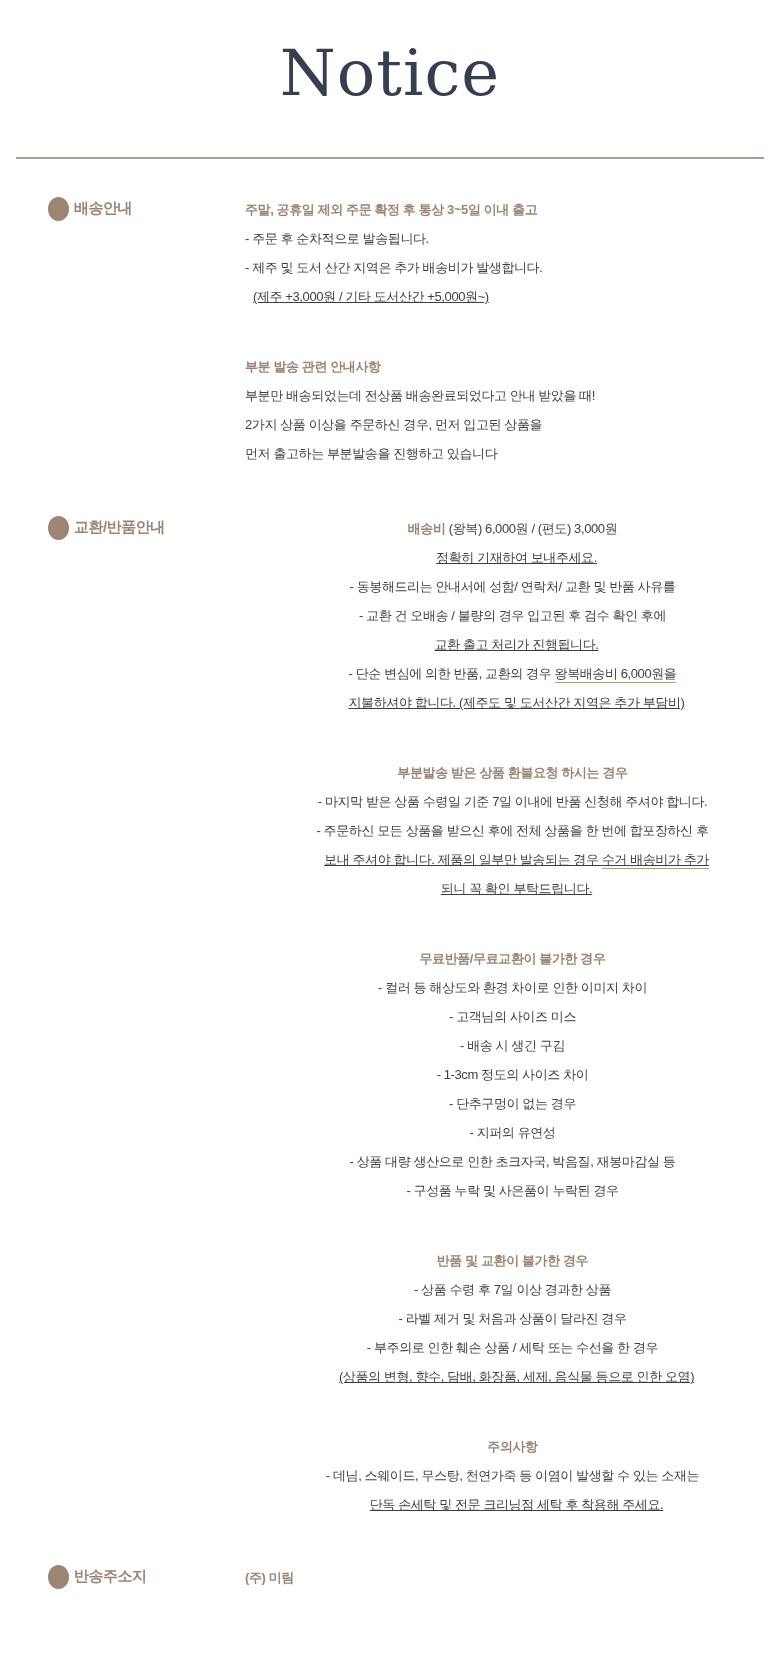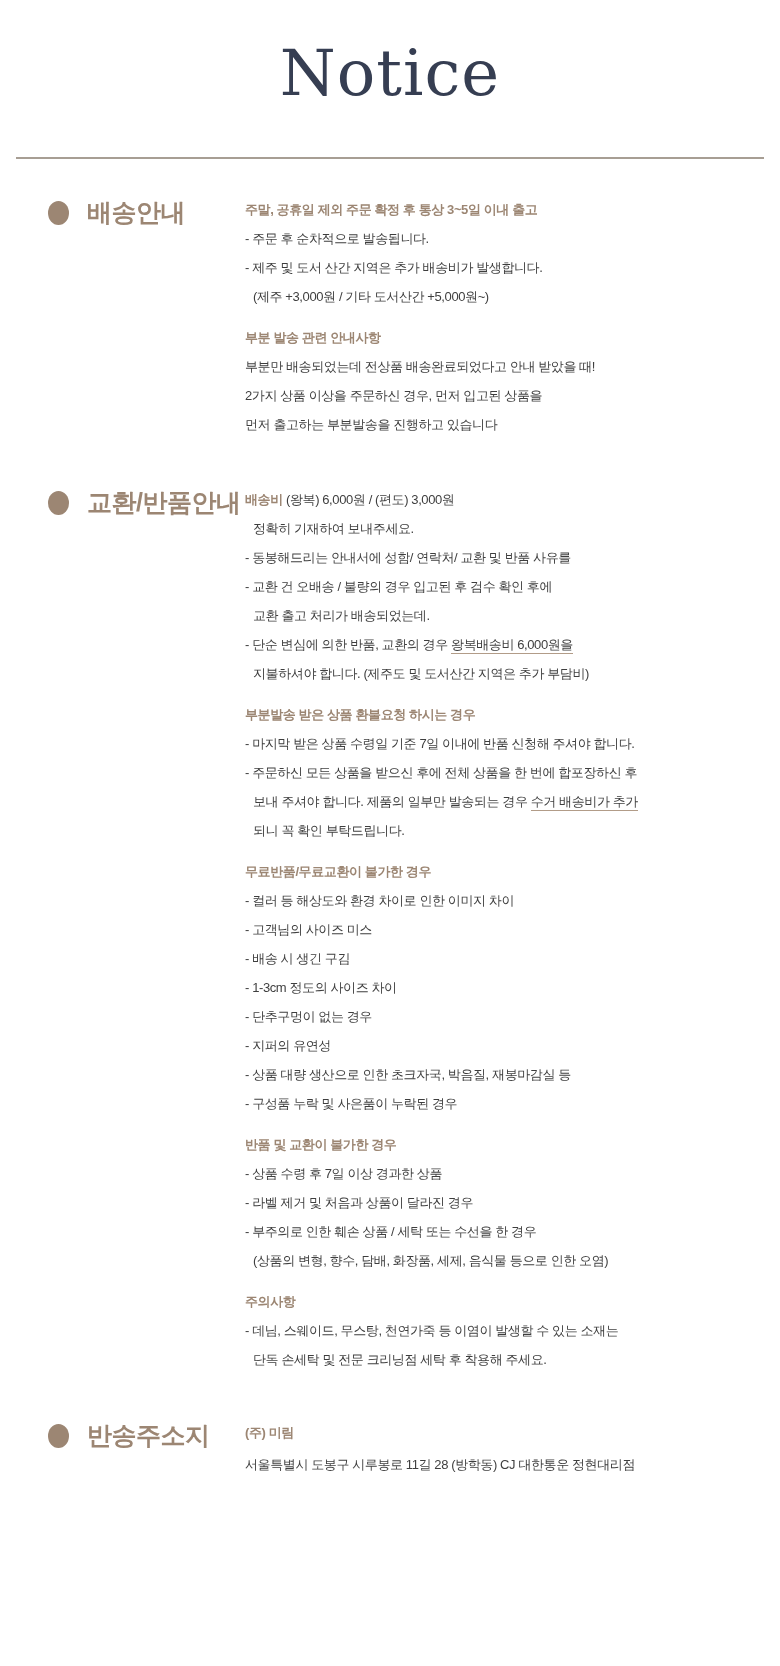--- a/index.html
+++ b/index.html
@@ -30,45 +30,45 @@
   .divider{
     border:none;
     border-top:2px solid var(--divider);
     margin:50px 16px 0 16px;
   }
   .section{
     display:flex;align-items:flex-start;
     padding-left:48px;
   }
   .section-shipping{margin-top:36px;}
-  .section-exchange{margin-top:46px;}
+  .section-exchange{margin-top:46px;text-align:center;}
   .section-address{margin-top:44px;}
   .label{
     flex:none;width:197px;
-    display:flex;align-items:center;gap:18px;
+    display:flex;align-items:center;gap:5px;
     color:var(--accent);
-    font-weight:700;font-size:25px;
+    font-weight:700;font-size:15px;
     letter-spacing:-0.5px;
     padding-top:1px;
   }
   .bullet{
     flex:none;width:21px;height:24px;border-radius:50%;
     background:var(--accent);
     margin-top:1px;
   }
   .content{flex:1;min-width:0;}
   .ln{
     font-size:13px;line-height:29px;
     letter-spacing:-0.4px;
     white-space:nowrap;
     color:var(--body);
   }
-  .ln.ind{padding-left:8px;}
+  .ln.ind{padding-left:8px;text-decoration:underline;}
   .ln.accent{color:var(--accent);font-weight:700;}
-  .group{margin-top:12px;}
+  .group{margin-top:41px;}
   .group-first{margin-top:0;}
   .lead-inline{color:var(--accent);font-weight:700;}
   .u{border-bottom:1.5px solid var(--underline);padding-bottom:1px;}
   .addr-company{font-weight:700;}
   .addr-line{margin-top:3px;}
 </style>
 </head>
 <body>
 
 <div class="page">
@@ -102,21 +102,21 @@
     <div class="label">
       <span class="bullet"></span>
       <span>교환/반품안내</span>
     </div>
     <div class="content">
       <div class="group group-first">
         <div class="ln"><span class="lead-inline">배송비</span><span> (왕복) 6,000원 / (편도) 3,000원</span></div>
         <div class="ln ind">정확히 기재하여 보내주세요.</div>
         <div class="ln">- 동봉해드리는 안내서에 성함/ 연락처/ 교환 및 반품 사유를</div>
         <div class="ln">- 교환 건 오배송 / 불량의 경우 입고된 후 검수 확인 후에</div>
-        <div class="ln ind">교환 출고 처리가 배송되었는데.</div>
+        <div class="ln ind">교환 출고 처리가 진행됩니다.</div>
         <div class="ln"><span>- 단순 변심에 의한 반품, 교환의 경우 </span><span class="u">왕복배송비 6,000원을</span></div>
         <div class="ln ind">지불하셔야 합니다. (제주도 및 도서산간 지역은 추가 부담비)</div>
       </div>
 
       <div class="group">
         <div class="ln accent">부분발송 받은 상품 환불요청 하시는 경우</div>
         <div class="ln">- 마지막 받은 상품 수령일 기준 7일 이내에 반품 신청해 주셔야 합니다.</div>
         <div class="ln">- 주문하신 모든 상품을 받으신 후에 전체 상품을 한 번에 합포장하신 후</div>
         <div class="ln ind"><span>보내 주셔야 합니다. 제품의 일부만 발송되는 경우 </span><span class="u">수거 배송비가 추가</span></div>
         <div class="ln ind">되니 꼭 확인 부탁드립니다.</div>
@@ -150,17 +150,16 @@
     </div>
   </div>
 
   <div class="section section-address">
     <div class="label">
       <span class="bullet"></span>
       <span>반송주소지</span>
     </div>
     <div class="content">
       <div class="ln accent addr-company">(주) 미림</div>
-      <div class="ln addr-line">서울특별시 도봉구 시루봉로 11길 28 (방학동) CJ 대한통운 정현대리점</div>
     </div>
   </div>
 
 </div>
 
 </body></html>

